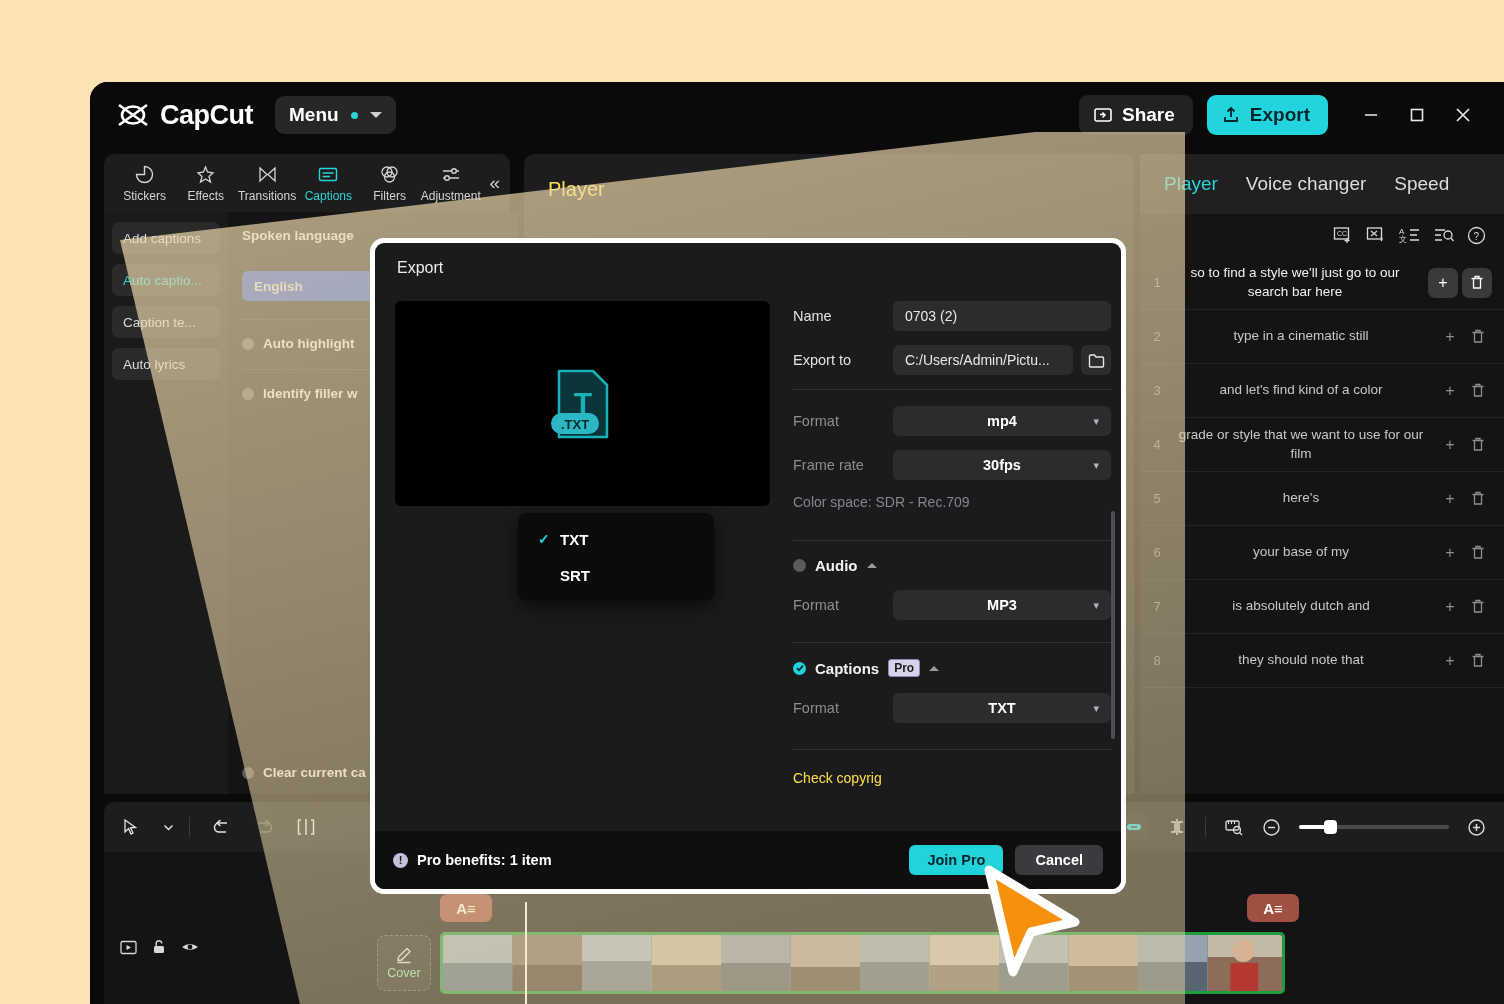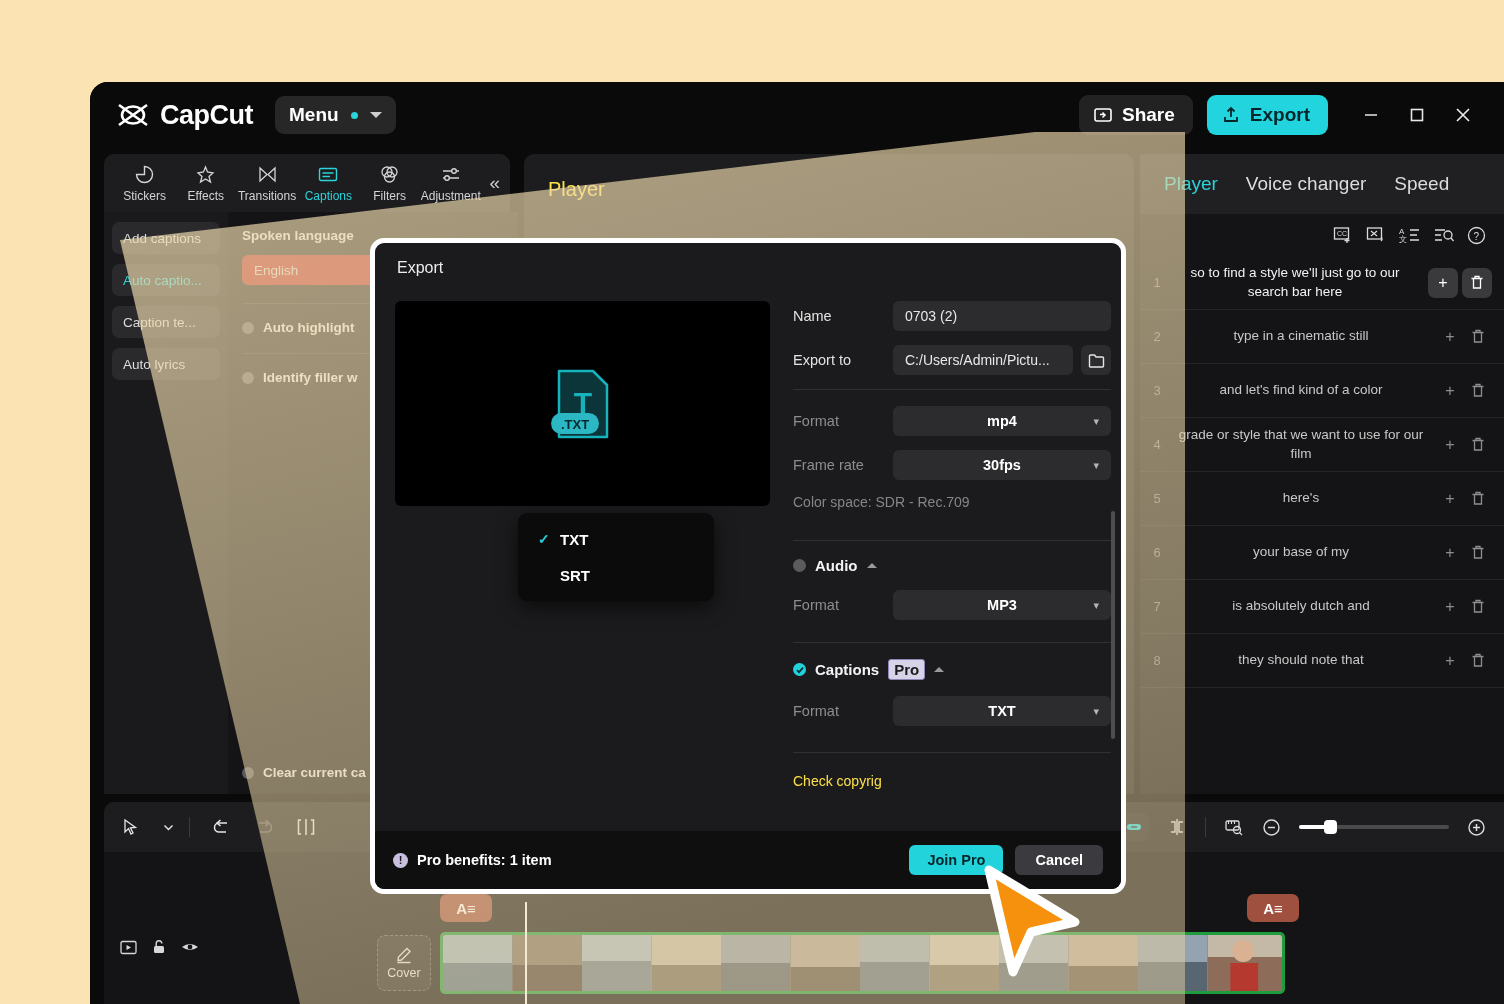--- a/index.html
+++ b/index.html
@@ -88,24 +88,24 @@
   .side-item.active { color:#2ad4d9;text-align:right; }
 
   
   #settings-col {
     position:absolute; left:138px; top:130px;
     width: 290px; height: 582px;
     background:#141416; padding: 16px 14px;
   }
   .sc-label { color:#e4e4e4; font-size:13.5px; font-weight:bold; }
   #lang-select {
-    margin-top: 12px; height: 30px; width: 250px;
-    background:#b91c1c; border-radius:6px;
+    margin-top: 28px; height: 30px; width: 250px;
+    background:#1d4ed8; border-radius:6px;
     display:flex; align-items:center; padding-left:12px;
-    color:#d9d9d9; font-size:13.5px; cursor:pointer;
+    color:#d9d9d9; font-size:13.5px; cursor:pointer;font-weight:bold;
   }
   .sc-divider { height:1px; background:#2c2c2e; margin: 18px 0 16px 0; }
   .sc-check { display:flex; align-items:center; gap:9px; color:#e8e8e8; font-size:13.5px; font-weight:bold; cursor:pointer; }
   .cbox { width:12px;height:12px;border-radius:50%;background:#5b5b5e;flex:none; }
   #clear-cap-row { position:absolute; left:14px; bottom:14px; }
 
   
   #player-pane {
     position:absolute; left:434px; top:72px;
     width: 610px; height: 640px;
@@ -151,21 +151,21 @@
 
   #track-heads { position:absolute; left:0; top:50px; width:108px; bottom:0; }
   .th-row { height:66px; display:flex; align-items:center; gap:14px; padding-left:16px; }
   .thi { color:#d8d8d8; cursor:pointer; display:flex; }
 
   #tracks { position:absolute; left:108px; top:50px; right:0; bottom:0; background:#141416; }
   #cover-btn {
     position:absolute; left:165px; top:83px; width:54px;height:56px;
     border:1.5px dashed #5e5e60; border-radius:8px; background:#232325;
     display:flex;flex-direction:column;align-items:center;justify-content:center;gap:2px;
-    color:#e5e5e5;font-size:12.5px;cursor:pointer;
+    color:#86efac;font-size:12.5px;cursor:pointer;
   }
   .cap-badge {
     position:absolute; height:28px; border-radius:7px; background:#a0503f;
     display:flex;align-items:center;justify-content:center;gap:3px;
     color:#fff;font-size:15px;font-weight:bold;padding:0 9px;cursor:pointer;
   }
   #video-clip {
     position:absolute; left:228px; top:80px; width:845px; height:62px;
     border:3px solid #1f9c3d; border-radius:5px; overflow:hidden; background:#222; cursor:pointer;
   }
@@ -208,21 +208,21 @@
     color:#fff; font-size:14.5px; font-weight:bold; cursor:pointer;
   }
   .ed-sel .chev { position:absolute; right:12px; color:#b5b5b8; font-size:11px; font-weight:normal; }
   #folder-btn { width:30px;height:30px;margin-left:8px;background:#2c2c2f;border-radius:6px;display:flex;align-items:center;justify-content:center;color:#e5e5e5;cursor:pointer;flex:none; }
   .ed-divider { height:1px; background:#313134; margin: 6px 0 16px 0; }
   #colorspace { color:#85858a; font-size:14px; margin: 4px 0 0 0; }
   .sect-head { display:flex; align-items:center; gap:9px; color:#f2f2f2; font-size:15px; font-weight:bold; margin-bottom:16px; }
   .sect-check { width:13px;height:13px;border-radius:50%;background:#5b5b5e;flex:none; }
   .sect-check.on { background:#22d3db; display:flex;align-items:center;justify-content:center; }
   .chev-u { width:0;height:0;border-left:5px solid transparent;border-right:5px solid transparent;border-bottom:5px solid #9a9a9d; }
-  #pro-tag { background:#d8d4e8; color:#1b1b1d; font-size:15px; font-weight:bold; padding:1px 5px; border-radius:3px; border:1px solid #8d86b8; }
+  #pro-tag { background:#d8d4e8; color:#1b1b1d; font-size:12px; font-weight:bold; padding:1px 5px; border-radius:3px; border:1px solid #8d86b8; }
   #copyright-row { color:#fde047; font-size:14px; margin-top: 20px; }
   #ed-scrollbar { position:absolute; right:6px; top:268px; width:4px; height:228px; background:#4e4e52; border-radius:2px; }
   #fmt-dropdown {
     position:absolute; left:518px; top:513px; width:196px;
     background:#0b0b0c; border-radius:9px; padding:8px 0;
     box-shadow:0 6px 20px rgba(0,0,0,.6); z-index:70;
   }
   .dd-item { height:36px; display:flex; align-items:center; color:#fff; font-size:15px; font-weight:bold; padding-left:20px; cursor:pointer; }
   .dd-check { width:22px; color:#22d3db; font-size:14px; }
   #ed-footer {

